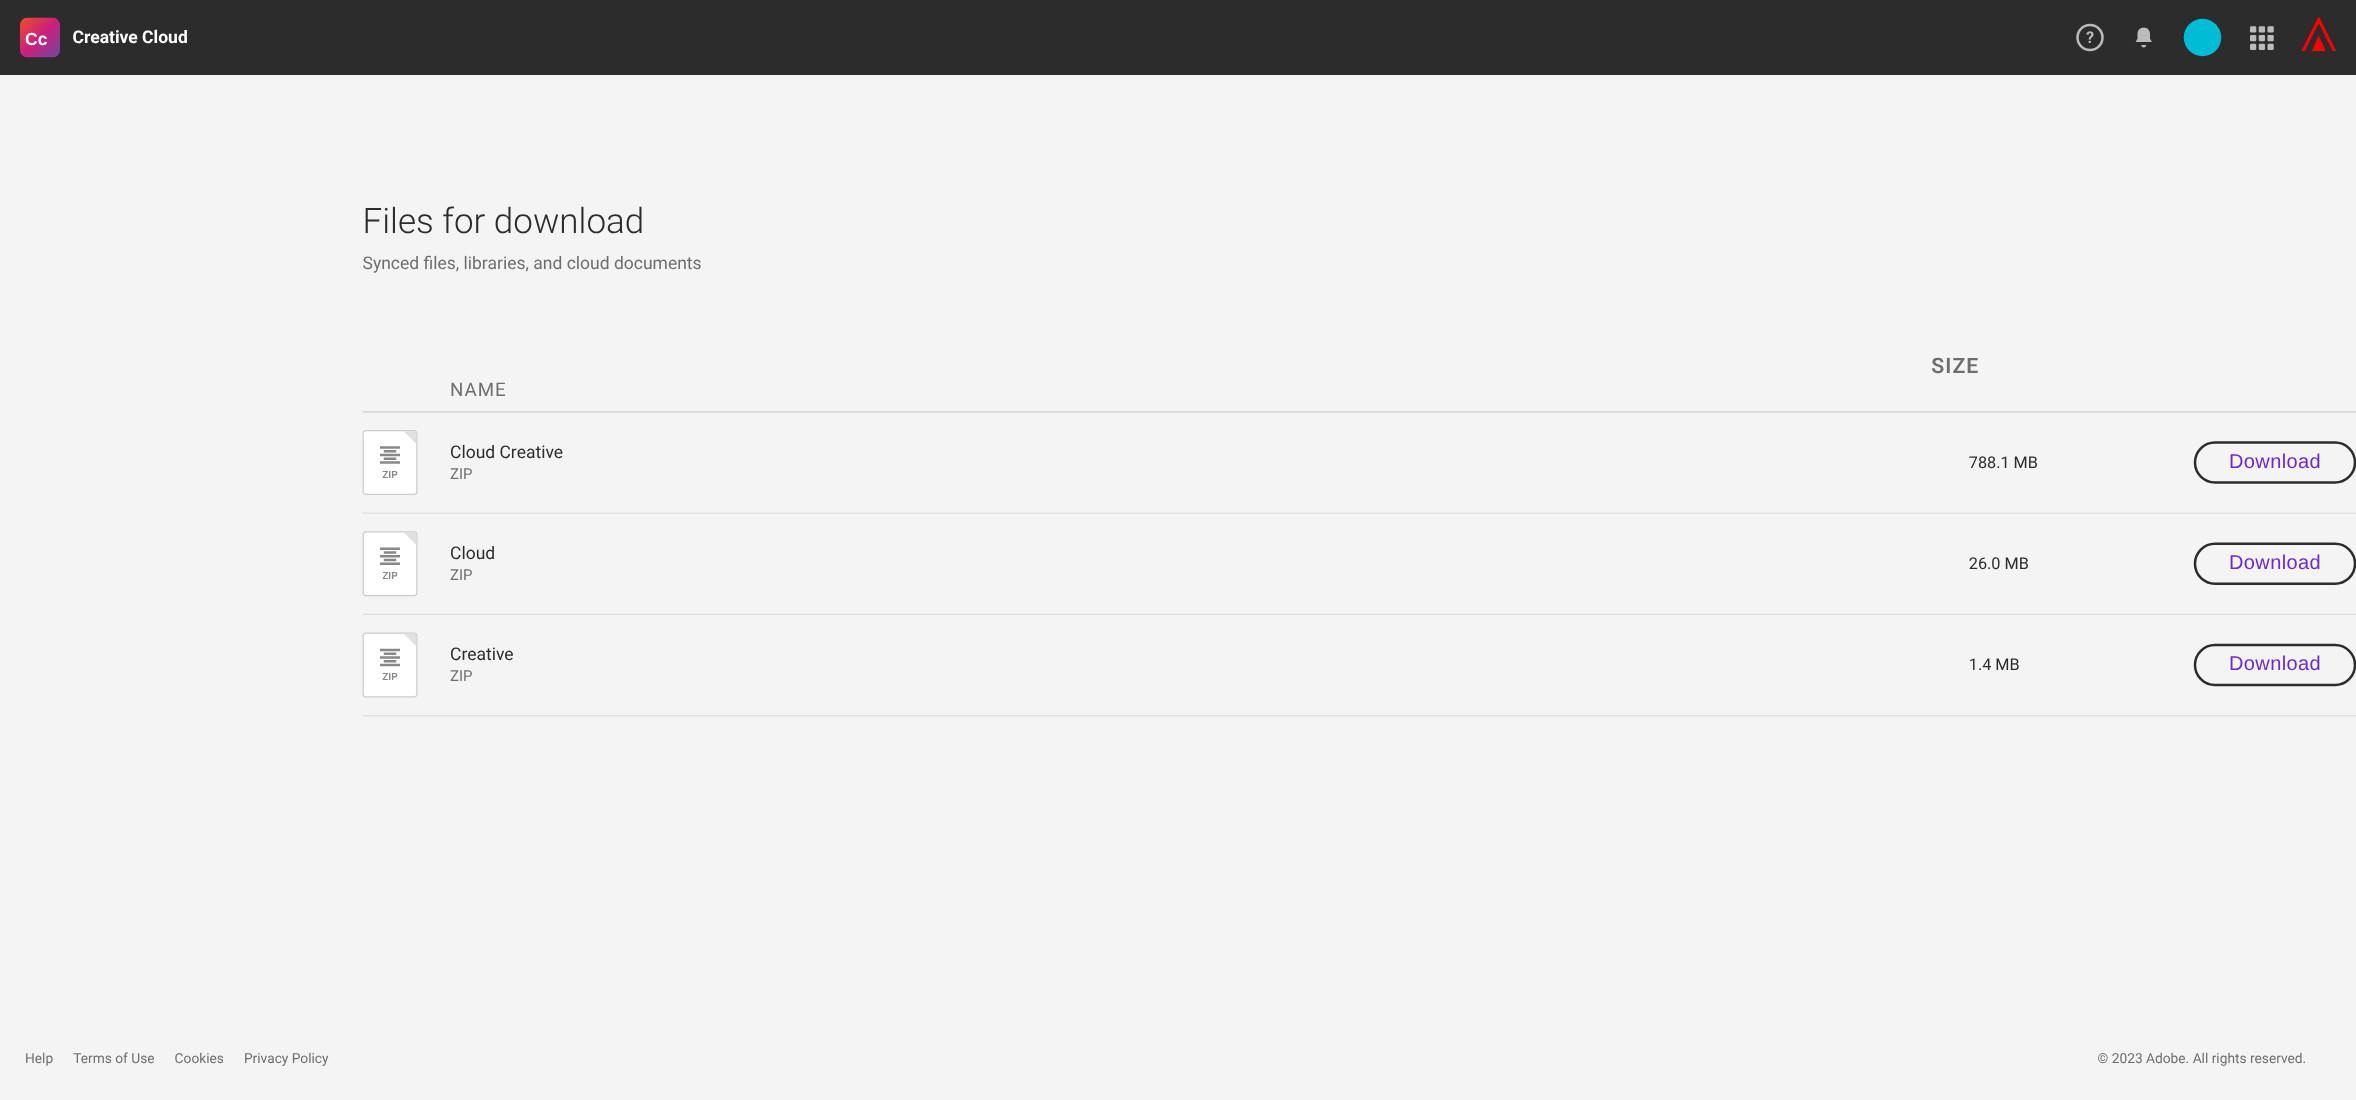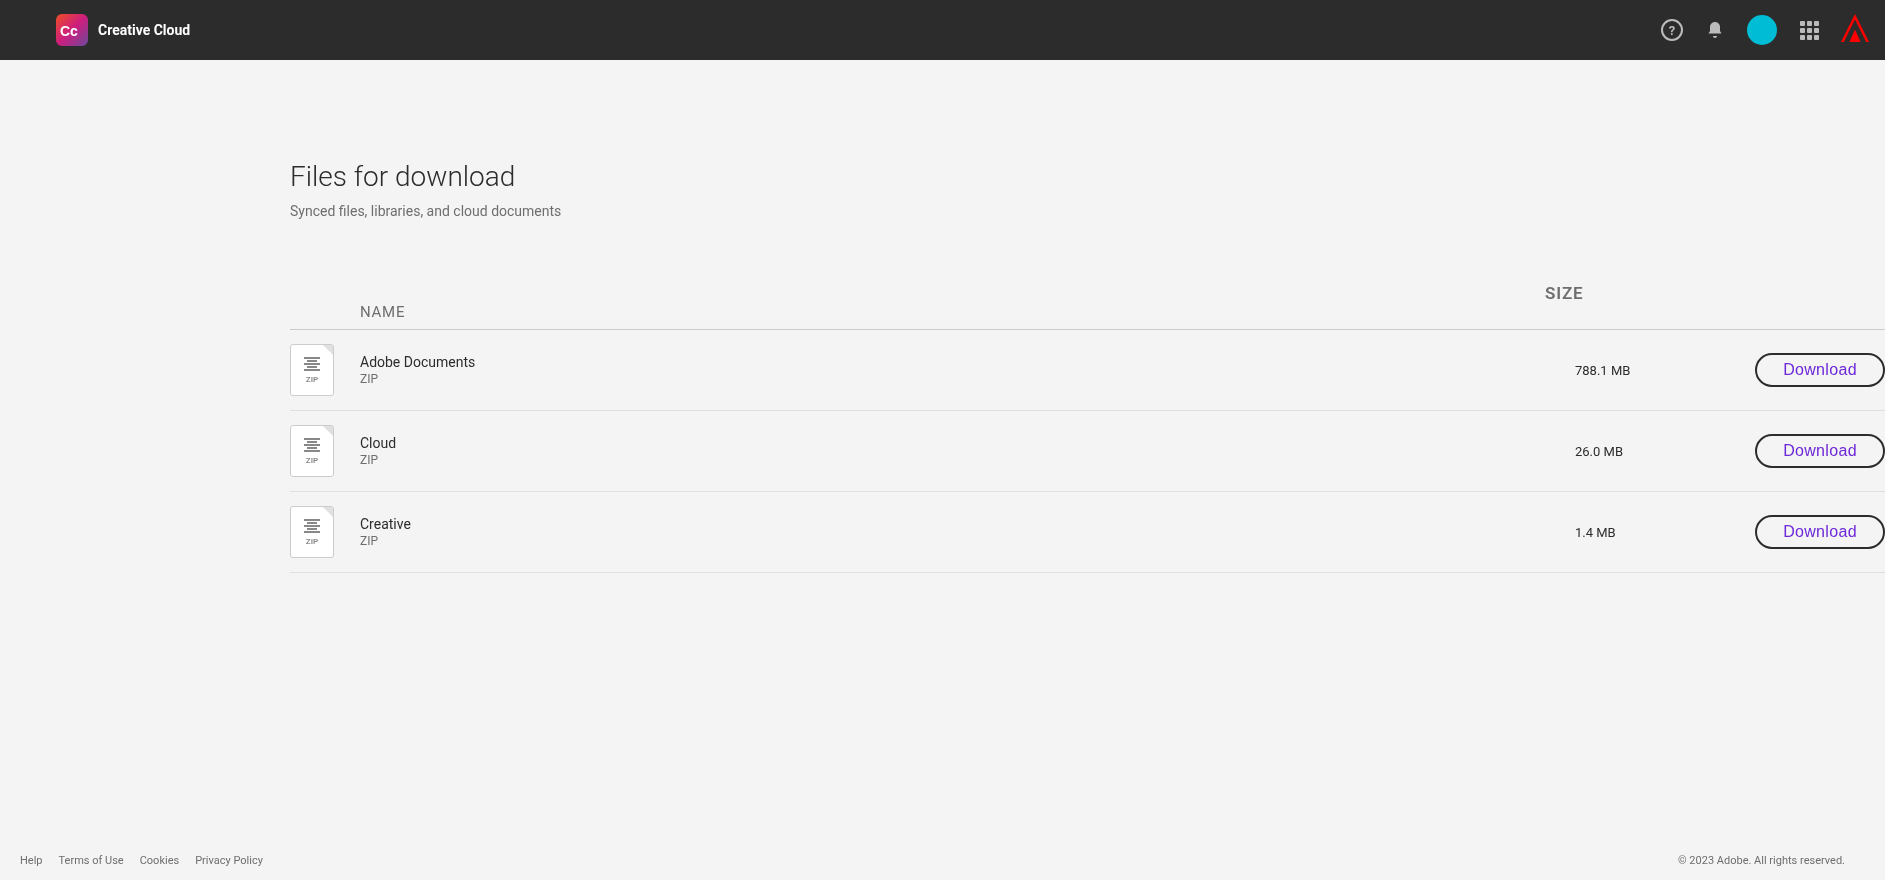--- a/index.html
+++ b/index.html
@@ -20,21 +20,20 @@
       align-items: center;
       justify-content: space-between;
       padding: 0 16px;
       flex-shrink: 0;
     }
 
     .header-left {
       display: flex;
       align-items: center;
       gap: 10px;
-      margin-left: 40px;
     }
 
     .cc-logo {
       width: 32px;
       height: 32px;
     }
 
     .header-title {
       color: #fff;
       font-size: 14px;
@@ -223,21 +222,21 @@
       font-size: 16px;
       font-weight: 400;
       cursor: pointer;
       letter-spacing: 0.02em;
     }
 
     
     .footer {
       height: 40px;
       display: flex;
-      align-items: center;
+      align-items: flex-start;
       padding: 0 20px;
       gap: 16px;
     }
 
     .footer-link {
       font-size: 11px;
       color: #6e6e6e;
       text-decoration: none;
       cursor: pointer;
     }
@@ -359,21 +358,21 @@
               <div class="zip-line" style="width:10px"></div>
               <div class="zip-line"></div>
               <div class="zip-line" style="width:10px"></div>
               <div class="zip-line"></div>
             </div>
             <div class="zip-label">ZIP</div>
           </div>
         </div>
       </div>
       <div class="file-info">
-        <div class="file-name">Adobe Documents</div>
+        <div class="file-name">Cloud Creative</div>
         <div class="file-type">ZIP</div>
       </div>
       <div class="file-size">788.1 MB</div>
       <button class="download-btn">Download</button>
     </div>
       <div class="file-row">
       <div class="file-icon-wrapper">
         <div class="zip-icon">
           <div class="zip-icon-inner">
             <div class="zip-lines">

